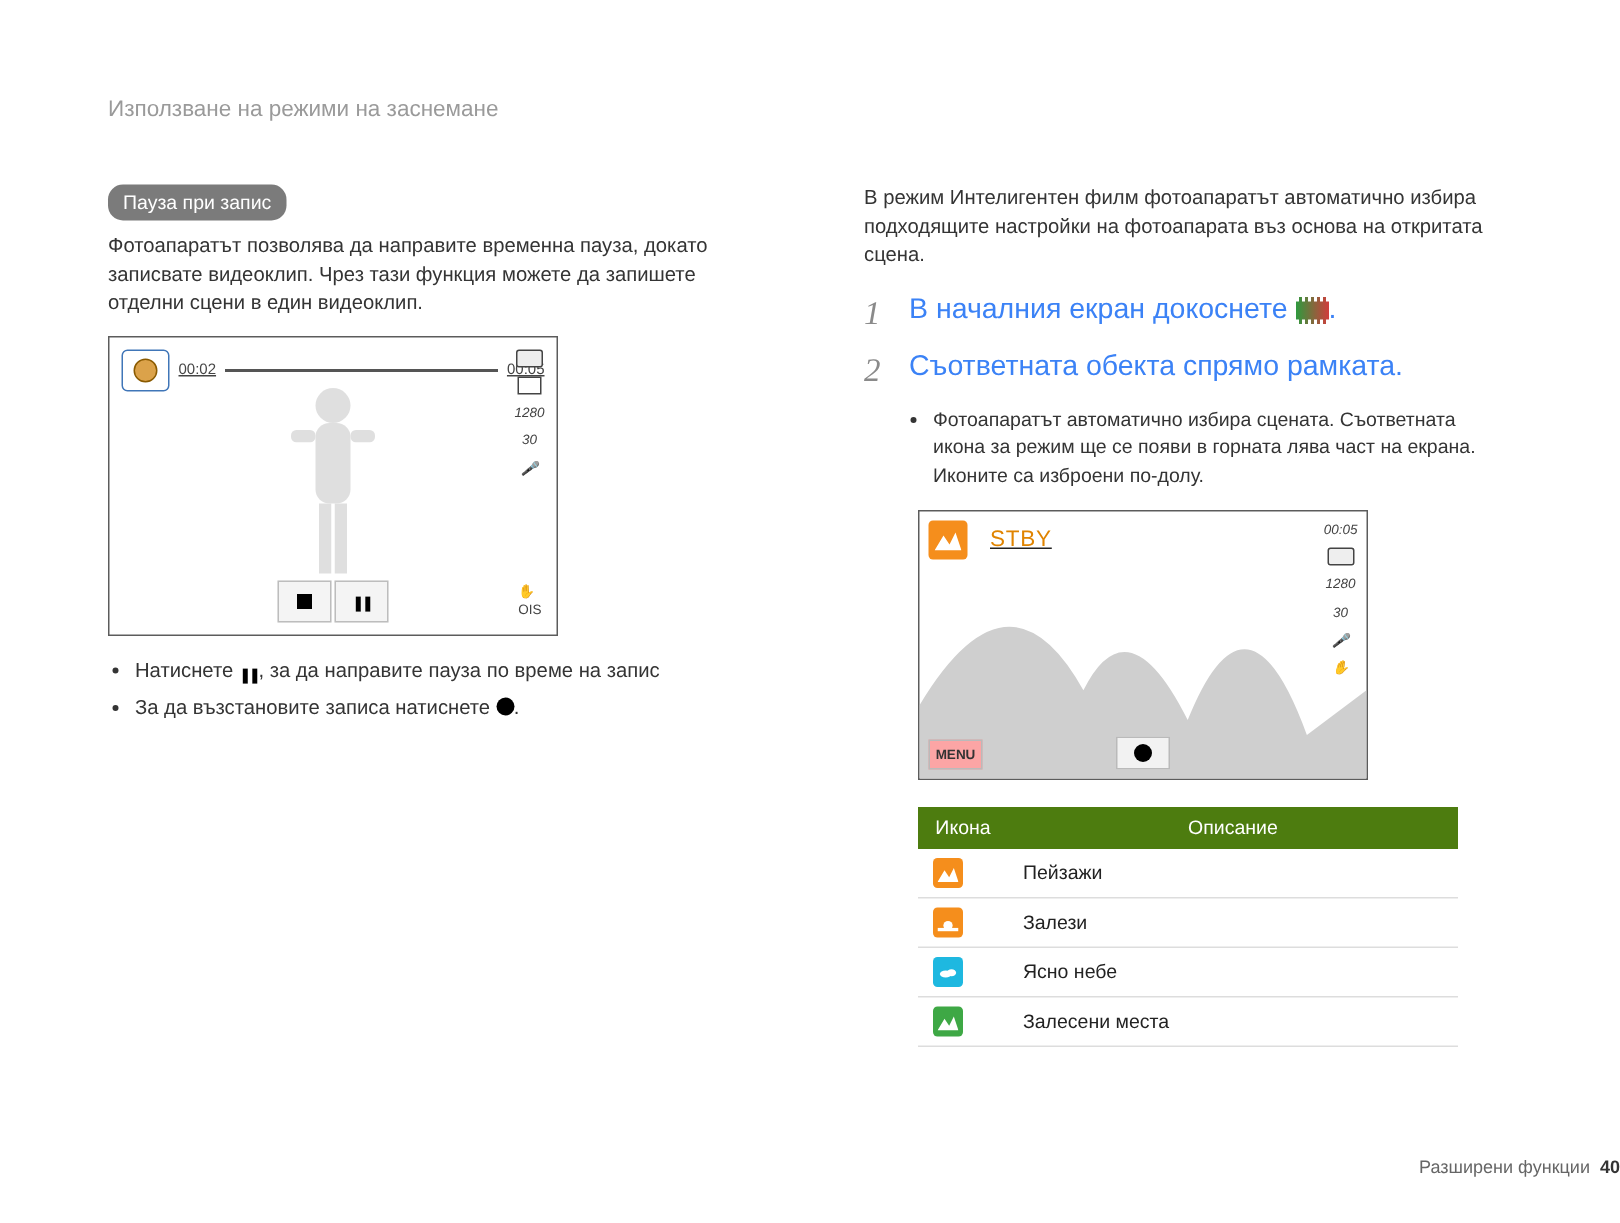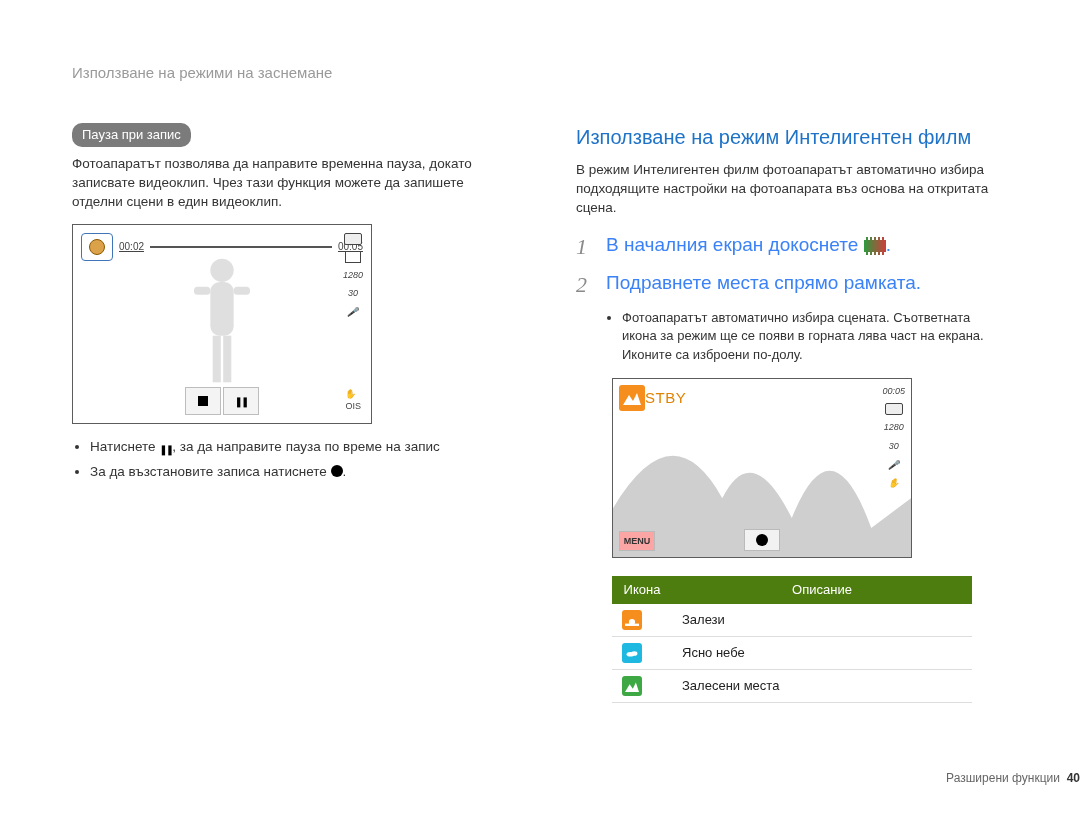--- a/index.html
+++ b/index.html
@@ -126,21 +126,21 @@
     margin: 14px 0 18px 36px;
     position: relative;
     background:#fff;
     overflow:hidden;
   }
   .mountains {
     position:absolute; left:0; right:0; bottom:0; top:0;
   }
   .stby-badge {
     position:absolute; left:6px; top:6px;
-    display:flex; align-items:center; gap:0;
+    display:flex; align-items:center; gap:15px;text-decoration:underline;
   }
   .scene-icon {
     width:26px; height:26px;
     background:#f58e1c; border-radius:3px;
     display:flex; align-items:center; justify-content:center;
     color:#fff;
   }
   .stby-label { font-family: Impact, sans-serif; color:#e08400; font-size:15px; letter-spacing:0.5px; }
   .preview .sidebar-icons { top:6px; right:6px; }
   .preview .timeright { font-size:9px; color:#444; }
@@ -244,33 +244,32 @@
       <li>
         <span>Натиснете </span><span class="inline-icon pause-ico"></span><span>, за да направите пауза по време на запис</span>
       </li>
       <li>
         <span>За да възстановите записа натиснете </span><span class="rec-ico"></span><span>.</span>
       </li>
     </ul>
   </div>
 
   <div class="col-right">
-    <div class="section-title">Използване на режим Интелигентен филм</div>
     <div class="para">В режим Интелигентен филм фотоапаратът автоматично избира подходящите настройки на фотоапарата въз основа на откритата сцена.</div>
 
     <div class="steps">
       <div class="step">
         <div class="step-num">1</div>
         <div class="step-text">
           <span>В началния екран докоснете </span><span class="smartfilm-icon"></span><span>.</span>
         </div>
       </div>
       <div class="step">
         <div class="step-num">2</div>
-        <div class="step-text">Подравнете места спрямо рамката.</div>
+        <div class="step-text">Съответната обекта спрямо рамката.</div>
       </div>
     </div>
     <ul class="sub-bullets">
       <li>Фотоапаратът автоматично избира сцената. Съответната икона за режим ще се появи в горната лява част на екрана. Иконите са изброени по-долу.</li>
     </ul>
 
     <div class="preview">
       <svg class="mountains" viewBox="0 0 300 180" preserveAspectRatio="none">
         <path d="M0,180 L0,130 Q60,30 110,120 Q140,60 180,140 Q220,40 260,150 L300,120 L300,180 Z" fill="#cfcfcf"></path>
       </svg>
@@ -301,20 +300,30 @@
         <tr>
           <th style="width:60px">Икона</th>
           <th>Описание</th>
         </tr>
       </thead>
       <tbody>
         <tr>
           <td>
               <div class="scene-icon-sm orange-bg">
                 <svg width="14" height="11" viewBox="0 0 18 14">
+                  <path d="M0 14 L6 4 L10 10 L14 2 L18 14 Z" fill="#fff"></path>
+                </svg>
+              </div>
+            </td>
+          <td>Пейзажи</td>
+        </tr>
+        <tr>
+          <td>
+              <div class="scene-icon-sm orange-bg">
+                <svg width="14" height="11" viewBox="0 0 18 14">
                   <circle cx="9" cy="9" r="4" fill="#fff"></circle>
                   <rect x="0" y="11" width="18" height="3" fill="#fff"></rect>
                 </svg>
               </div>
             </td>
           <td>Залези</td>
         </tr>
         <tr>
           <td>
               <div class="scene-icon-sm cyan-bg">

